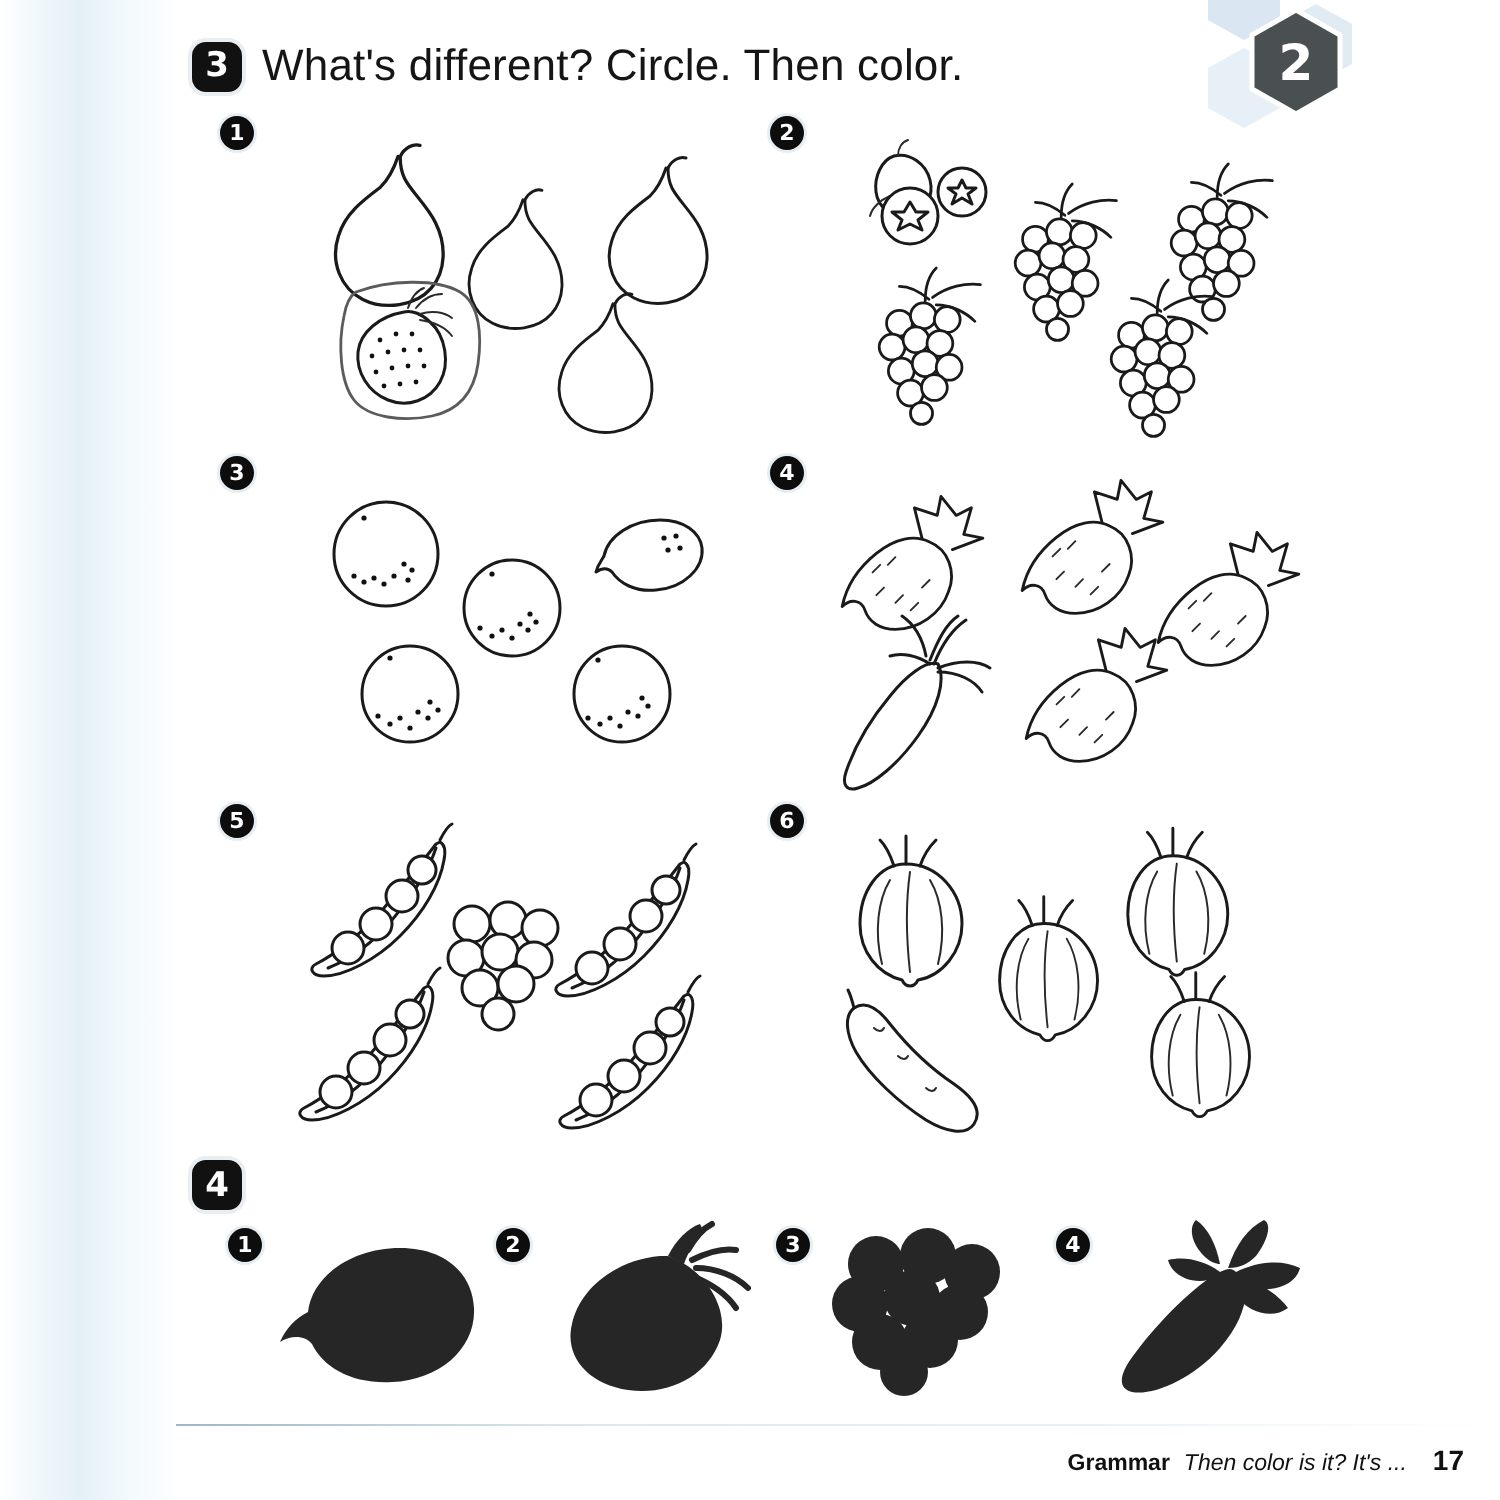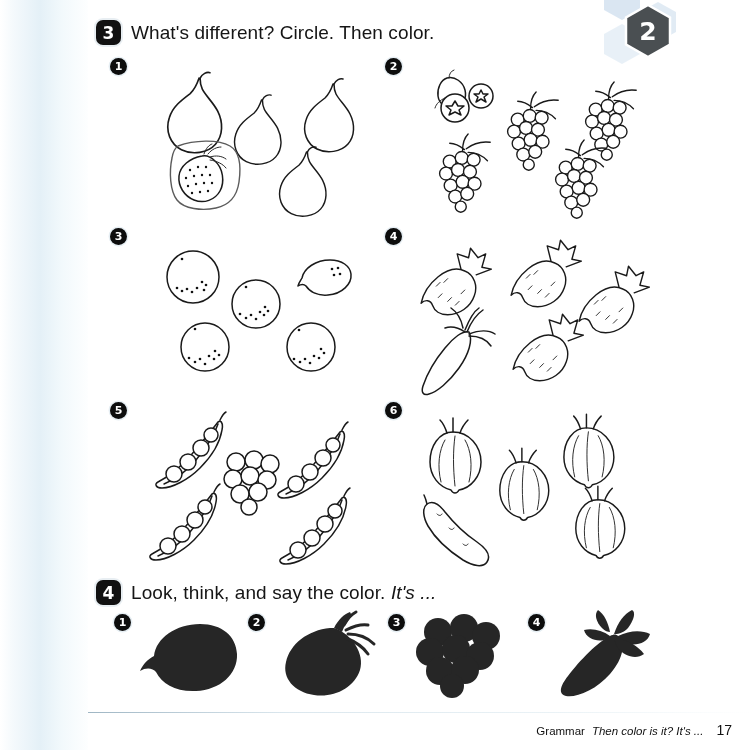--- a/index.html
+++ b/index.html
@@ -39,21 +39,21 @@
     position:absolute;display:flex;align-items:center;gap:10px;
   }
   .sec-badge{
     width:25px;height:25px;border-radius:7px;background:#111;
     color:#fff;font-weight:bold;font-size:17px;
     display:flex;align-items:center;justify-content:center;
     font-family:"DejaVu Sans", sans-serif;
     box-shadow:0 0 0 2px #e8eef2;
   }
   .sec-text{
-    font-size:19px;color:#151515;letter-spacing:.1px;
+    font-size:22px;color:#151515;letter-spacing:.1px;
   }
   .sec-text i{font-style:italic;}
 
   .ex{
     position:absolute;
   }
   .ex-badge{
     position:absolute;left:0;top:0;
     width:17px;height:17px;border-radius:50%;background:#0d0d0d;
     color:#fff;font-size:11px;font-weight:bold;
@@ -76,23 +76,23 @@
 
   .footer-rule{
     position:absolute;left:88px;right:0;top:712px;height:1px;
     background:linear-gradient(90deg,#9fb6c4,#dbe7ee 30%,#eaf2f6 70%,#ffffff);
   }
   .footer{
     position:absolute;right:18px;top:722px;
     display:flex;align-items:baseline;gap:7px;
     font-size:11.5px;color:#111;
   }
-  .footer .lbl{font-weight:normal;margin-left:34px;}
+  .footer .lbl{font-weight:bold;margin-left:34px;}
   .footer .sent{font-style:italic;}
-  .footer .pg{font-weight:normal;font-size:14px;margin-left:6px;}
+  .footer .pg{font-weight:bold;font-size:14px;margin-left:6px;}
 
   svg{display:block;overflow:visible;}
   .ln{fill:none;stroke:#1a1a1a;stroke-width:1.5;stroke-linecap:round;stroke-linejoin:round;}
   .ln2{fill:#fff;stroke:#1a1a1a;stroke-width:1.5;stroke-linecap:round;stroke-linejoin:round;}
   .thin{fill:none;stroke:#2a2a2a;stroke-width:1;stroke-linecap:round;}
   .dot{fill:#111;}
   .sol{fill:#262626;}
   .circle-mark{fill:none;stroke:#5b5b5b;stroke-width:1.4;}
 </style>
 </head>
@@ -453,24 +453,20 @@
       <g transform="translate(16,86)">
         <path class="ln2" d="M8,10 C14,6 20,10 26,18 C34,28 46,40 58,48 C68,55 72,62 68,68 C64,74 54,72 44,66 C30,57 16,44 9,32 C4,23 3,14 8,10 Z"></path>
         <path class="ln" d="M8,10 C7,6 6,3 5,1"></path>
         <path class="thin" d="M18,20 C20,22 22,22 23,20 M30,34 C32,36 34,36 35,34 M44,50 C46,52 48,52 49,50"></path>
       </g>
     </svg>
   </div>
 
   <div class="section-head" style="left:96px;top:580px;">
     <div class="sec-badge">4</div>
-    <div class="sec-text">
-      <span>Look, think, and say the color.</span>
-      <i>It's ...</i>
-    </div>
   </div>
 
   <div class="sil" style="left:114px;top:614px;width:140px;height:85px;">
     <div class="sil-badge">1</div>
     <svg class="sil-art" width="110" height="82" viewBox="0 0 110 82">
       <path class="sol" d="M16,40 C18,22 38,8 62,8 C84,8 98,20 99,38 C100,58 82,74 58,75 C38,76 24,68 18,56 C15,52 8,51 2,55 C5,48 10,43 16,40 Z"></path>
     </svg>
   </div>
 
   <div class="sil" style="left:248px;top:614px;width:145px;height:85px;">

